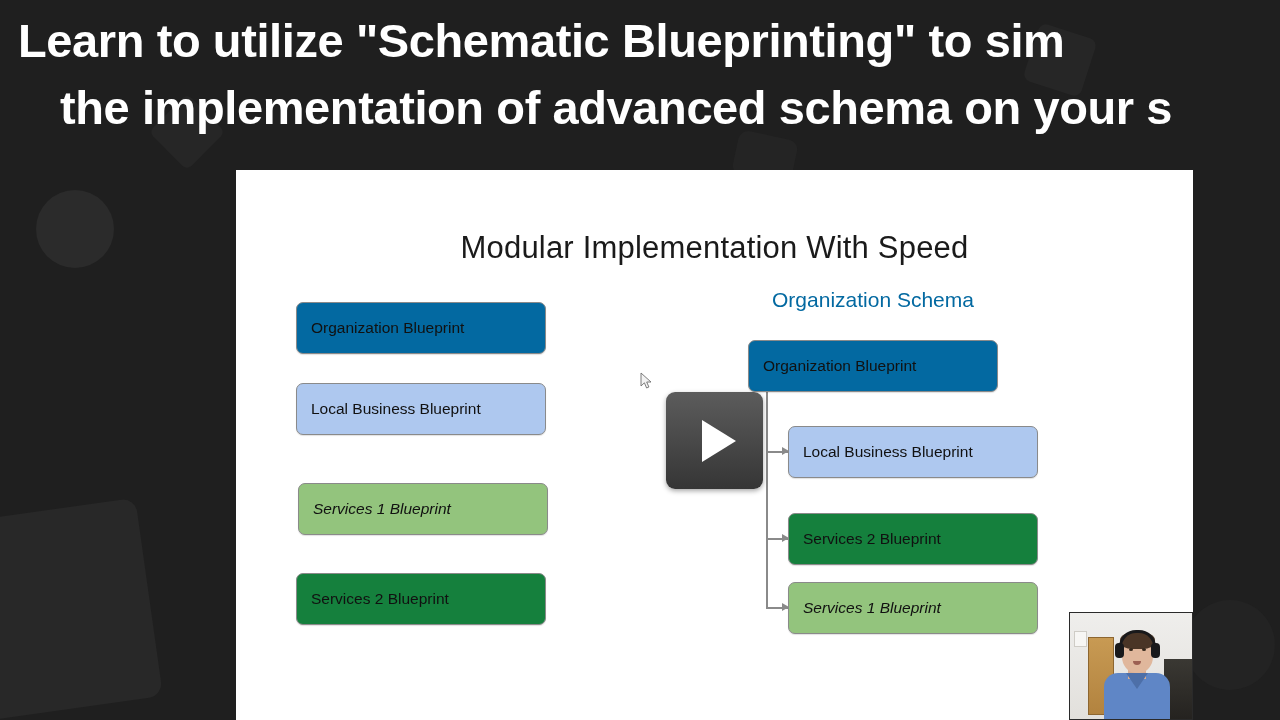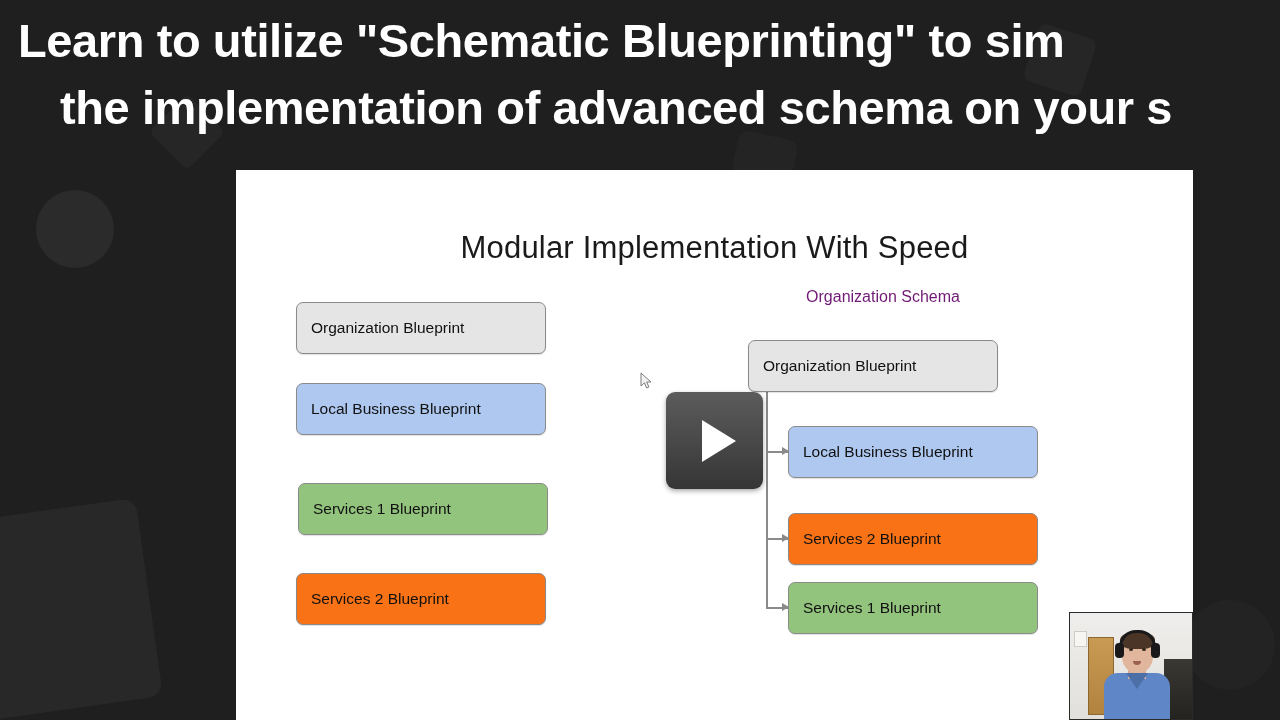--- a/index.html
+++ b/index.html
@@ -58,40 +58,40 @@
     background:#ffffff;
     overflow:hidden;
   }
   #slide-title {
     position:absolute; left:0; right:0; top:60px;
     text-align:center;
     font-size:31px; color:#1a1a1a; font-weight:normal;
     letter-spacing:0.2px;
   }
   #right-heading {
-    position:absolute; left:442px; top:118px; width:410px;
+    position:absolute; left:432px; top:118px; width:410px;
     text-align:center;
-    font-size:16px; color:#701a75; font-weight:normal;
+    font-size:21px; color:#0369a1; font-weight:normal;
   }
 
   
   .node {
     position:absolute;
     width:250px; height:52px;
     border-radius:7px;
     border:1px solid #8a8a8a;
     display:flex; align-items:center;
     padding-left:14px;
     font-size:15.5px; color:#111111;
     box-shadow:0 1px 1px rgba(0,0,0,0.12);
   }
-  .c-red    { background:#e5e5e5; }
+  .c-red    { background:#0369a1; }
   .c-blue   { background:#aec8ef;text-align:right; }
-  .c-green  { background:#93c47d; }
-  .c-purple { background:#f97316; }
+  .c-green  { background:#93c47d;font-style:italic; }
+  .c-purple { background:#15803d; }
 
   
   .lpos-0 { left:60px;  top:132px; }
   .lpos-1 { left:60px;  top:213px; }
   .lpos-2 { left:62px;  top:313px; }
   .lpos-3 { left:60px;  top:403px; }
 
   
   .rpos-0 { left:512px; top:170px; }   
   .rpos-1 { left:552px; top:256px; }

